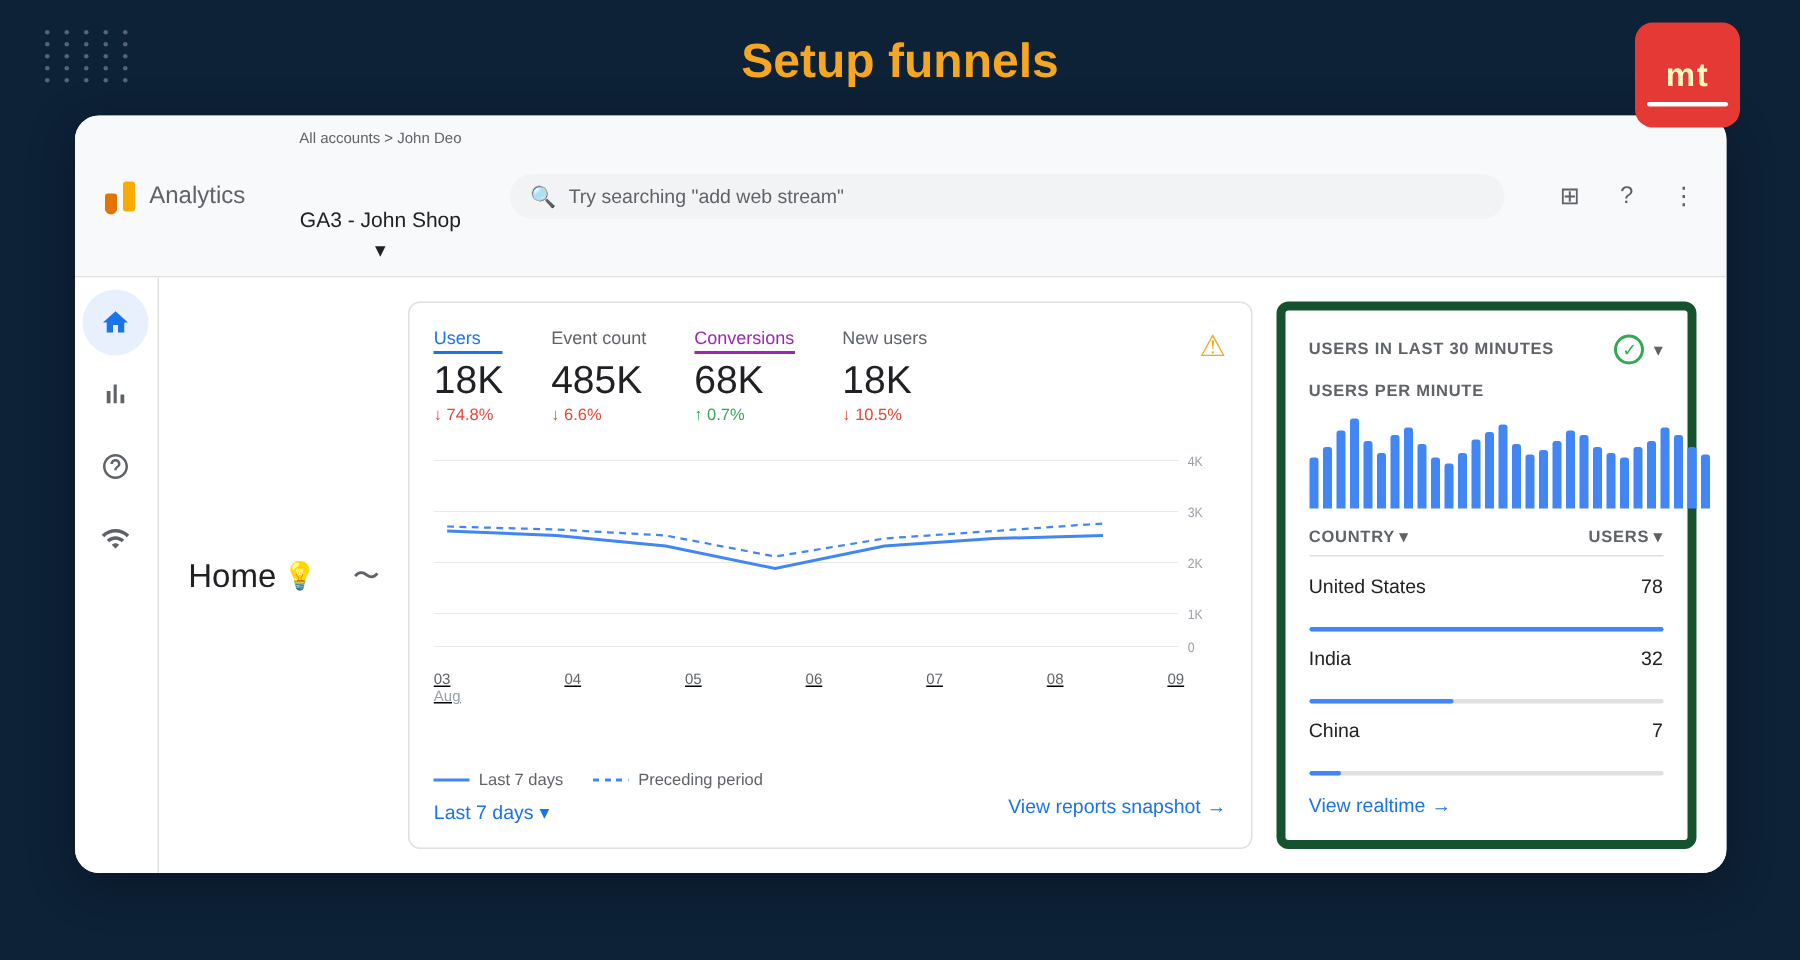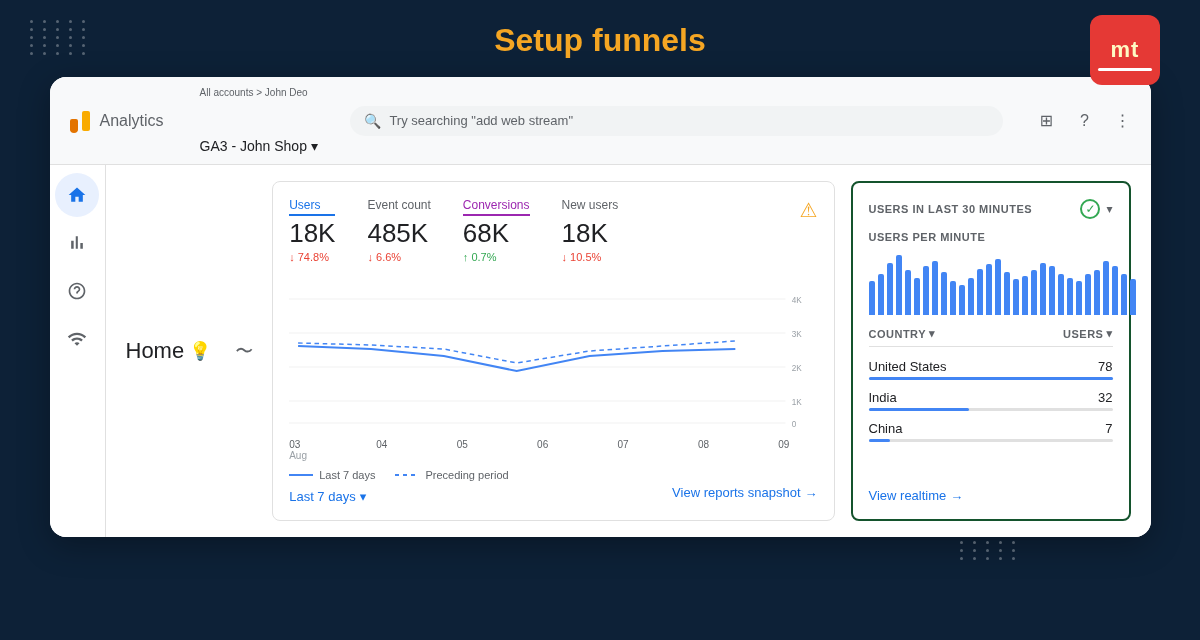--- a/index.html
+++ b/index.html
@@ -125,20 +125,21 @@
       align-items: center;
       gap: 4px;
     }
     .account-name {
       font-size: 14px;
       font-weight: 500;
       color: #202124;
       display: flex;
       align-items: center;
       gap: 4px;
+      flex-direction: column;
     }
     .search-bar {
       flex: 1;
       margin: 0 20px;
       background: #f1f3f4;
       border-radius: 24px;
       display: flex;
       align-items: center;
       padding: 7px 14px;
       gap: 8px;
@@ -292,21 +293,22 @@
     .alert-icon {
       margin-left: auto;
       color: #f5a623;
       font-size: 20px;
     }
 
     
     .chart-area {
       flex: 1;
       position: relative;
-      margin-top: 16px;
+      margin-top: 4px;
+      text-decoration: underline;
     }
     .chart-svg {
       width: 100%;
       height: 140px;
     }
     .chart-labels-x {
       display: flex;
       justify-content: space-between;
       padding: 4px 28px 0 0;
     }
@@ -357,21 +359,21 @@
       color: #1a73e8;
       cursor: pointer;
       display: flex;
       align-items: center;
       gap: 4px;
     }
 
     
     .right-panel {
       width: 280px;
-      border: 2px solid #14532d;
+      border: 6px solid #14532d;
       border-radius: 8px;
       padding: 16px;
       display: flex;
       flex-direction: column;
       gap: 12px;
     }
     .realtime-header {
       display: flex;
       align-items: center;
       justify-content: space-between;
@@ -446,21 +448,21 @@
       cursor: pointer;
     }
     .country-rows {
       display: flex;
       flex-direction: column;
       gap: 10px;
     }
     .country-row {
       display: flex;
       flex-direction: column;
-      gap: 3px;
+      gap: 20px;
     }
     .country-row-top {
       display: flex;
       justify-content: space-between;
       align-items: center;
     }
     .country-name {
       font-size: 13px;
       color: #202124;
     }

